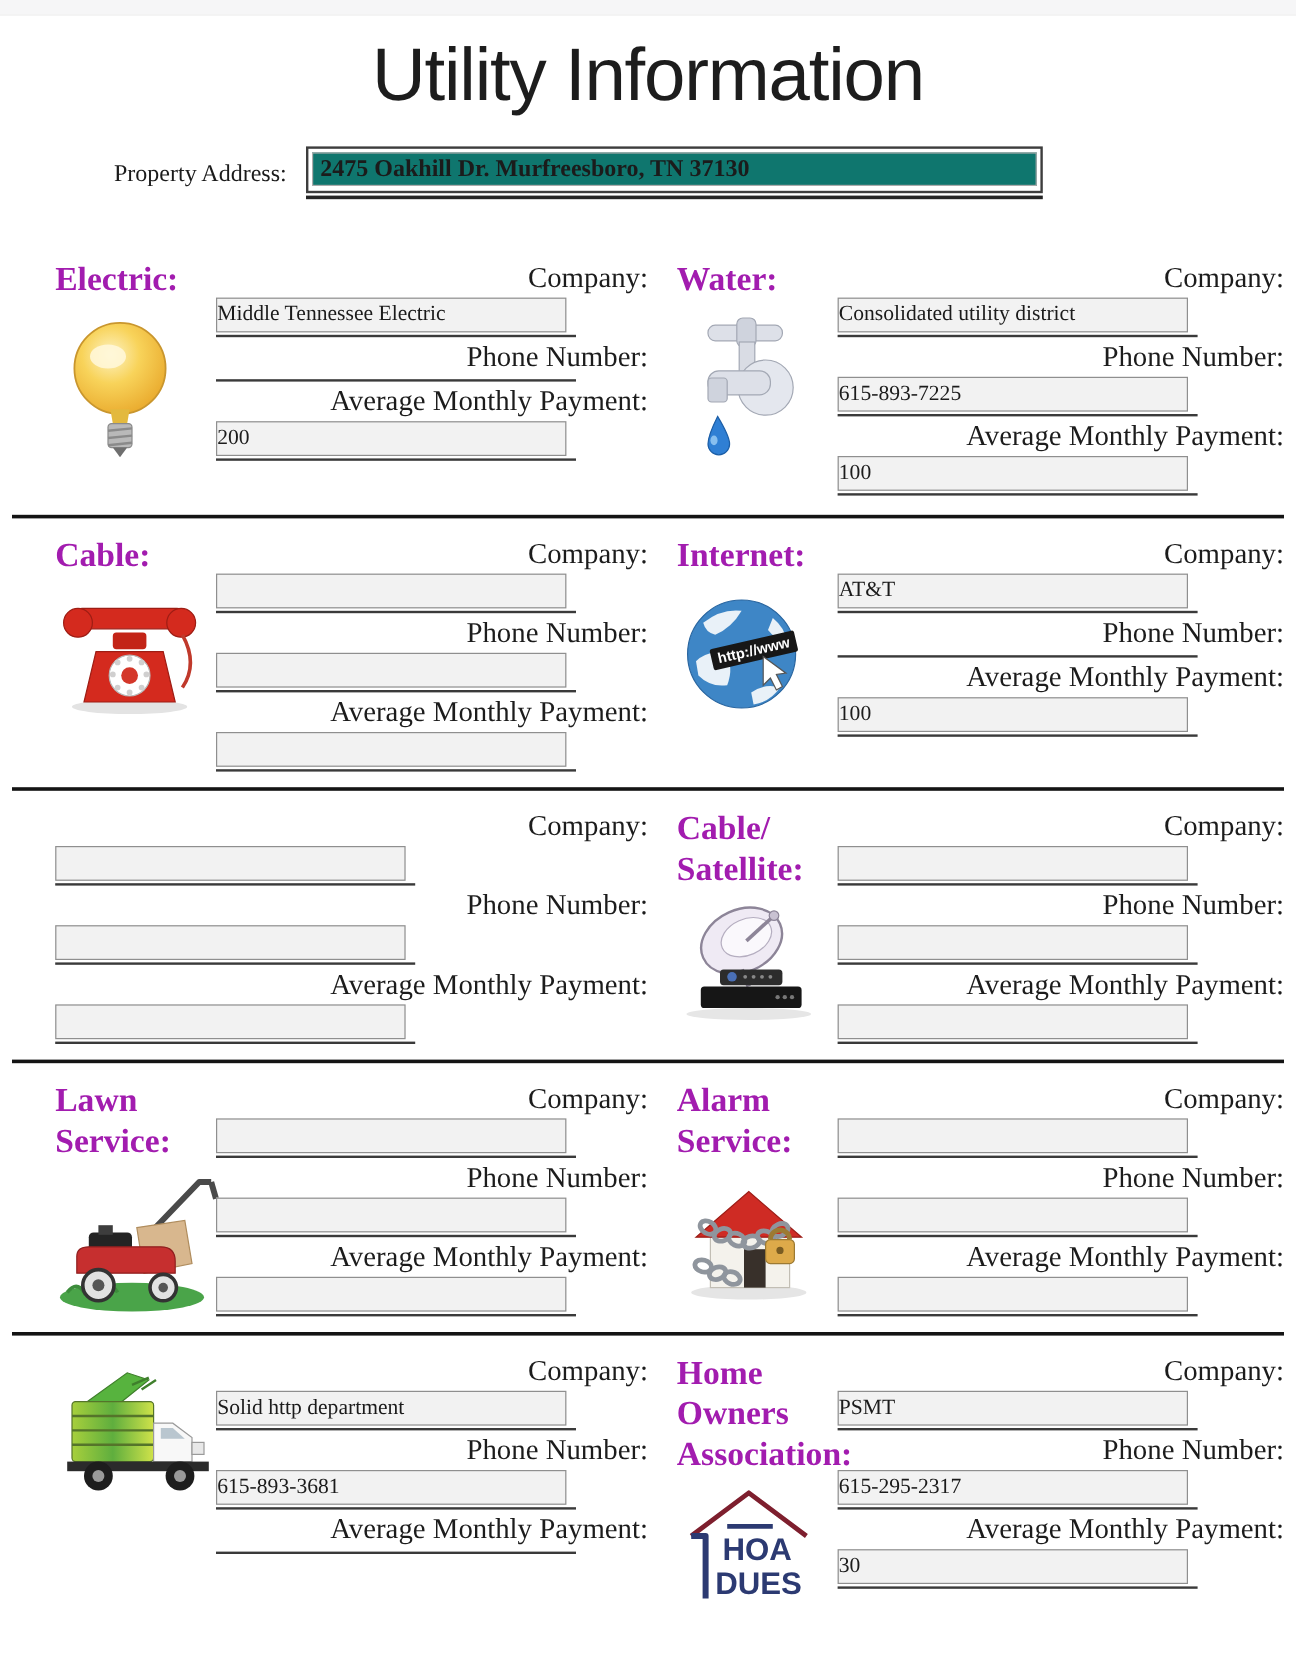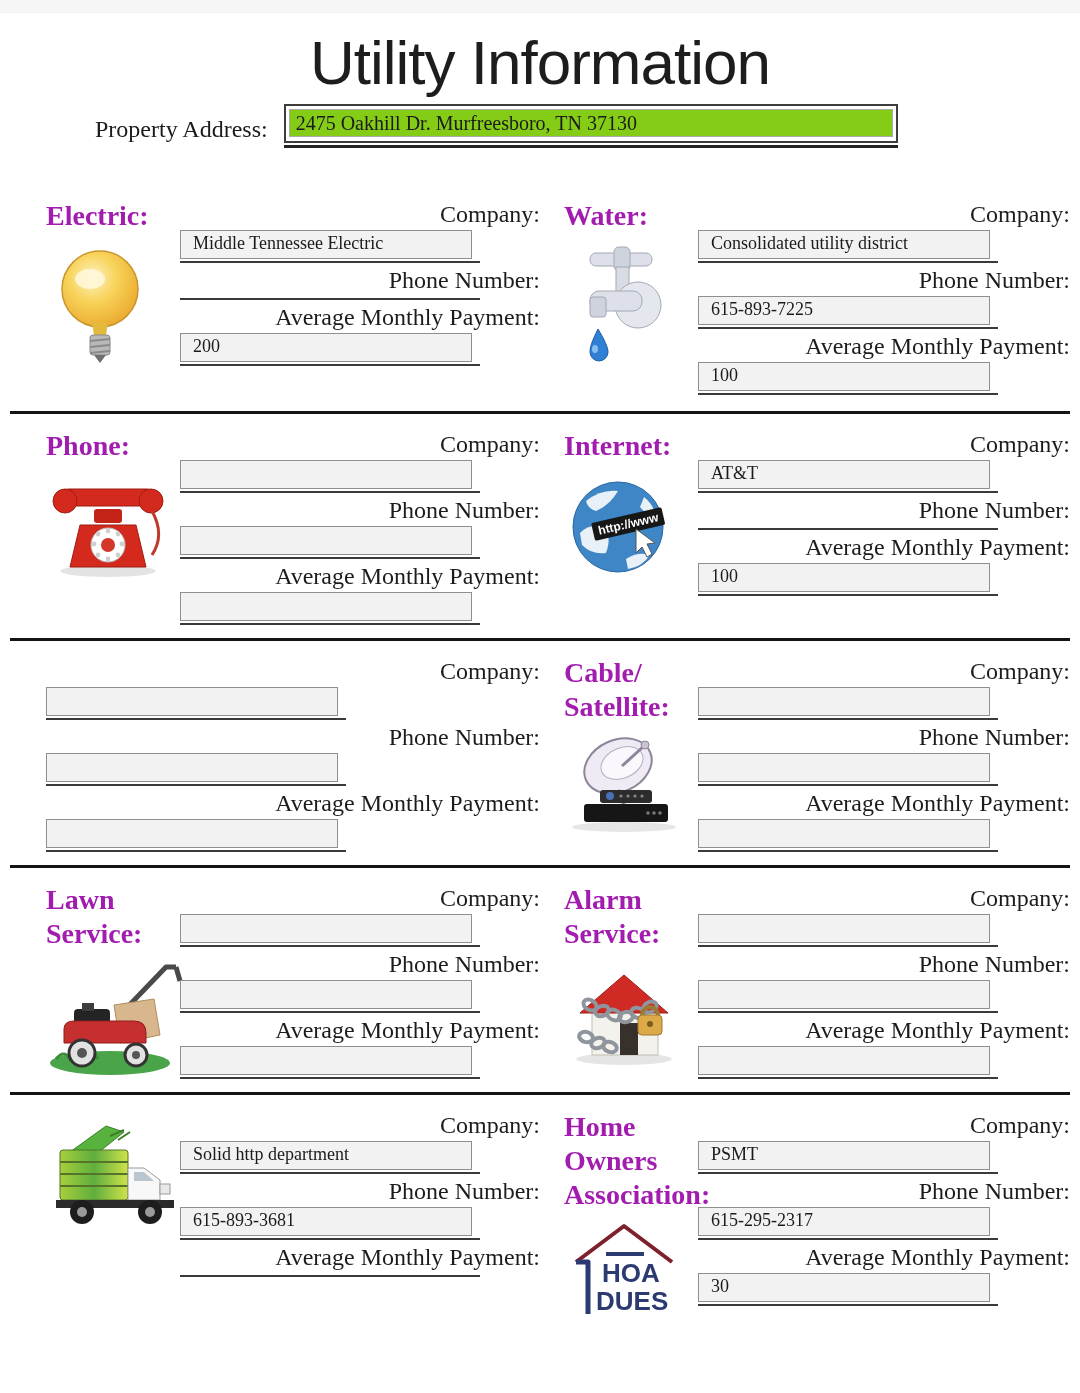--- a/index.html
+++ b/index.html
@@ -6,31 +6,31 @@
   html,body { margin:0; padding:0; }
   body {
     width:1080px; height:1393px; background:#ffffff;
     font-family:"Liberation Serif", serif; color:#1b1b1b;
     position:relative; overflow:hidden;
   }
   .topstrip { height:13px; background:#f6f6f7; border-bottom:1px solid #f0f0f0; }
 
   .title {
     font-family:"Liberation Sans", sans-serif; font-weight:300;
-    font-size:62px; text-align:center; margin:14px 0 6px; color:#1d1d1d;
+    font-size:62px; text-align:center; margin:14px 0 24px; color:#1d1d1d;
     letter-spacing:-1px;
   }
 
   .property-row { display:flex; align-items:flex-start; margin:4px 0 0 95px; }
-  .property-label { font-size:24px; padding-top:12px; white-space:nowrap; }
+  .property-label { font-size:20px; padding-top:12px; white-space:nowrap; }
   .property-box-wrap { margin-left:16px; width:614px; }
   .property-outer { border:2px solid #3d3d3d; background:#fff; padding:3px 3px 4px 3px; }
   .property-inner {
-    border:1px solid #ababab; background:#84cc16; min-height:26px;
-    font-size:20px; line-height:24px; padding:1px 6px;
+    border:1px solid #ababab; background:#0f766e; min-height:26px;
+    font-size:20px; line-height:24px; padding:1px 6px;font-weight:bold;
   }
   .property-underline { height:3px; background:#242424; margin-top:2px; }
 
   .form-rows { margin:36px 10px 0 10px; }
   .row { display:grid; grid-template-columns:1fr 1fr; min-height:227px; }
   .row + .row { border-top:3px solid #141414; }
   .row-last { min-height:240px; }
 
   .section { display:flex; padding-top:15px; }
   .cell-l { padding-left:36px; }
@@ -40,21 +40,21 @@
   .section-title {
     font-weight:700; font-size:28px; line-height:1.22;
     white-space:pre-line; color:#a21caf;
   }
   .section-icon { margin:8px 0 0 2px; }
 
   .fields { flex:1; padding-top:0; }
   .field-label { font-size:24px; line-height:31px; color:#1c1c1c;text-align:right; }
   .input-box {
     width:292px; height:29px; background:#f2f2f2;
-    border:1px solid #8f8f8f; padding:1px 12px;
+    border:1px solid #8f8f8f; padding:1px 0;
     font-size:18px; line-height:23px; overflow:hidden; white-space:nowrap;
   }
   .underline { width:300px; height:2px; background:#3a3a3a; margin:2px 0 2px 0; }
 
   svg text { font-family:"Liberation Sans", sans-serif; }
 </style>
 </head>
 <body>
 
 <div class="topstrip"></div>
@@ -149,21 +149,21 @@
           <div class="underline"></div>
         </div>
       </div>
     </div>
   </div>
 
   <div class="row">
 
     <div class="section cell-l">
       <div class="section-head">
-        <div class="section-title">Phone:</div>
+        <div class="section-title">Cable:</div>
         <div class="section-icon">
           <svg width="120" height="110" viewBox="0 0 120 110">
             <ellipse cx="60" cy="100" rx="48" ry="6" fill="#e3e3e3"></ellipse>
             <path d="M22 96 L98 96 L88 54 L32 54 Z" fill="#d42a1e" stroke="#9e1d14"></path>
             <circle cx="60" cy="74" r="17" fill="#ffffff" stroke="#b8b8b8"></circle>
             <circle cx="60" cy="74" r="7" fill="#d4372a"></circle>
             <circle cx="60" cy="60" r="2.4" fill="#d0cfcf"></circle>
               <circle cx="70" cy="63" r="2.4" fill="#d0cfcf"></circle>
             <circle cx="74" cy="73" r="2.4" fill="#d0cfcf"></circle>
               <circle cx="70" cy="84" r="2.4" fill="#d0cfcf"></circle>

